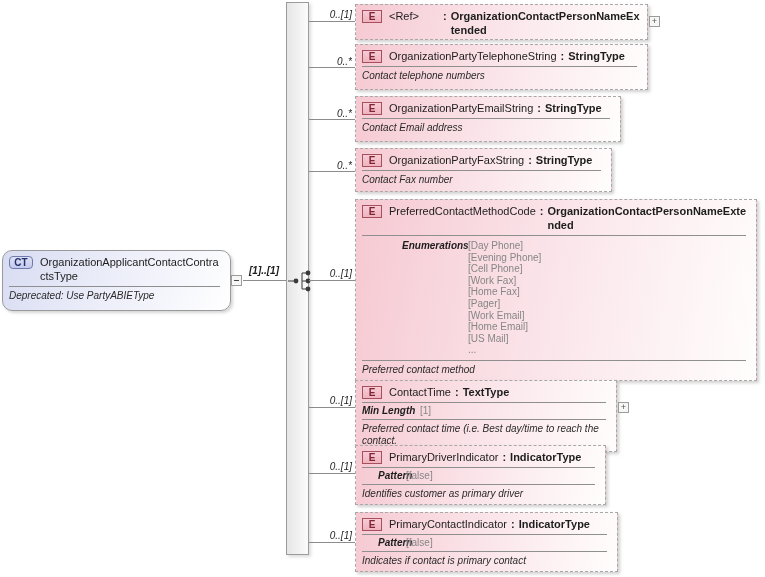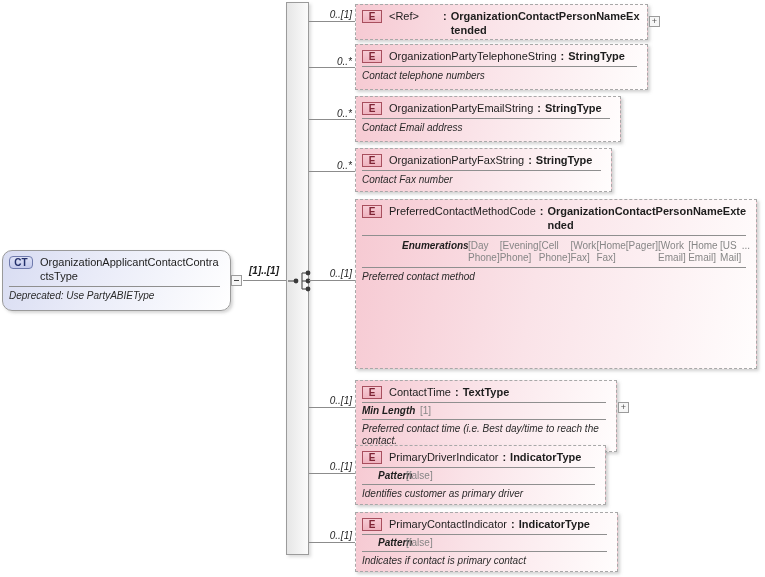--- a/index.html
+++ b/index.html
@@ -41,21 +41,21 @@
 
   .sep{border-top:1px solid #8f8f8f;margin:1px 10px 0 6px;height:0;}
   .anno{font-style:italic;font-size:10px;color:#2a2a2a;padding:3px 6px 4px 6px;line-height:12px;}
 
   .facet{display:flex;align-items:flex-start;padding:2px 6px 1px 6px;}
   .flabel{font-style:italic;font-weight:bold;font-size:10px;color:#1d1d1d;flex:0 0 auto;line-height:12px;}
   .w-minlen{width:58px;}
   .w-pattern{width:44px;padding-left:16px;}
   .w-enum{width:66px;margin-left:40px;}
   .fval{font-size:10px;color:#868686;line-height:12px;}
-  .enum-col{display:flex;}
+  .enum-col{display:flex;flex-direction:column;}
   .enum-col div{font-size:10px;color:#868686;line-height:11.6px;}
 
   
   .hline{position:absolute;height:1px;background:#8c8c8c;}
   .card{position:absolute;font-size:10px;font-style:italic;color:#1d1d1d;width:34px;text-align:right;}
   .card-root{position:absolute;font-size:10px;font-style:italic;font-weight:bold;color:#1d1d1d;width:40px;text-align:center;}
 
   .seqbar{
     position:absolute;left:286px;top:2px;width:23px;height:553px;
     border:1px solid #9b9b9b;

